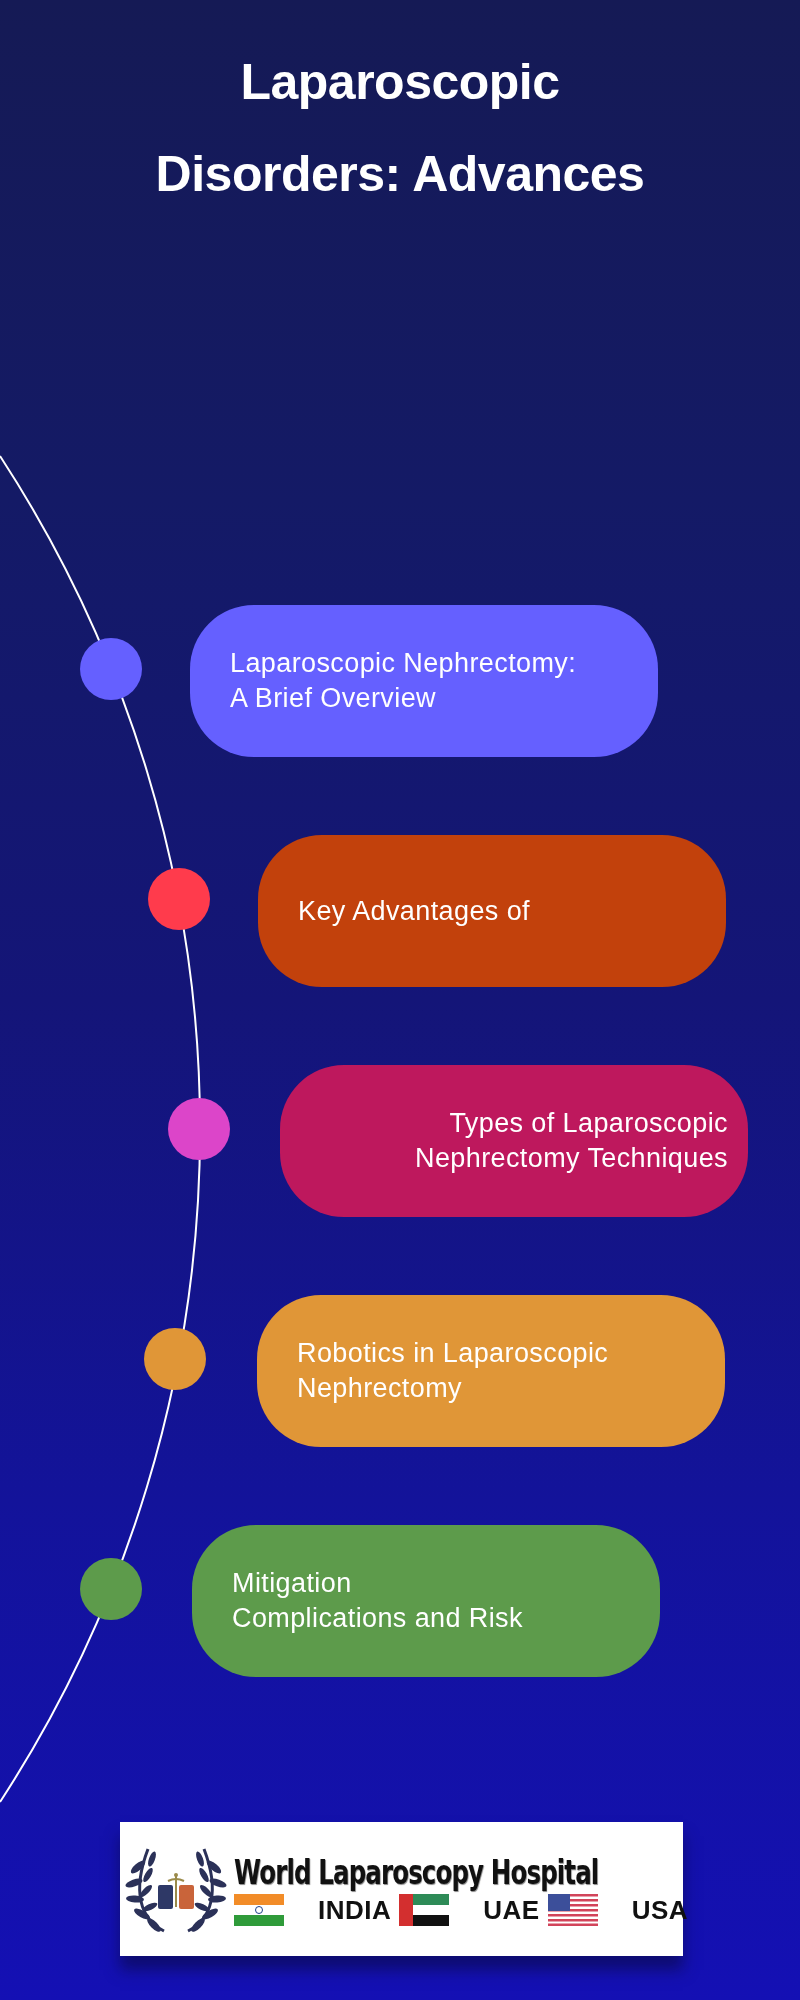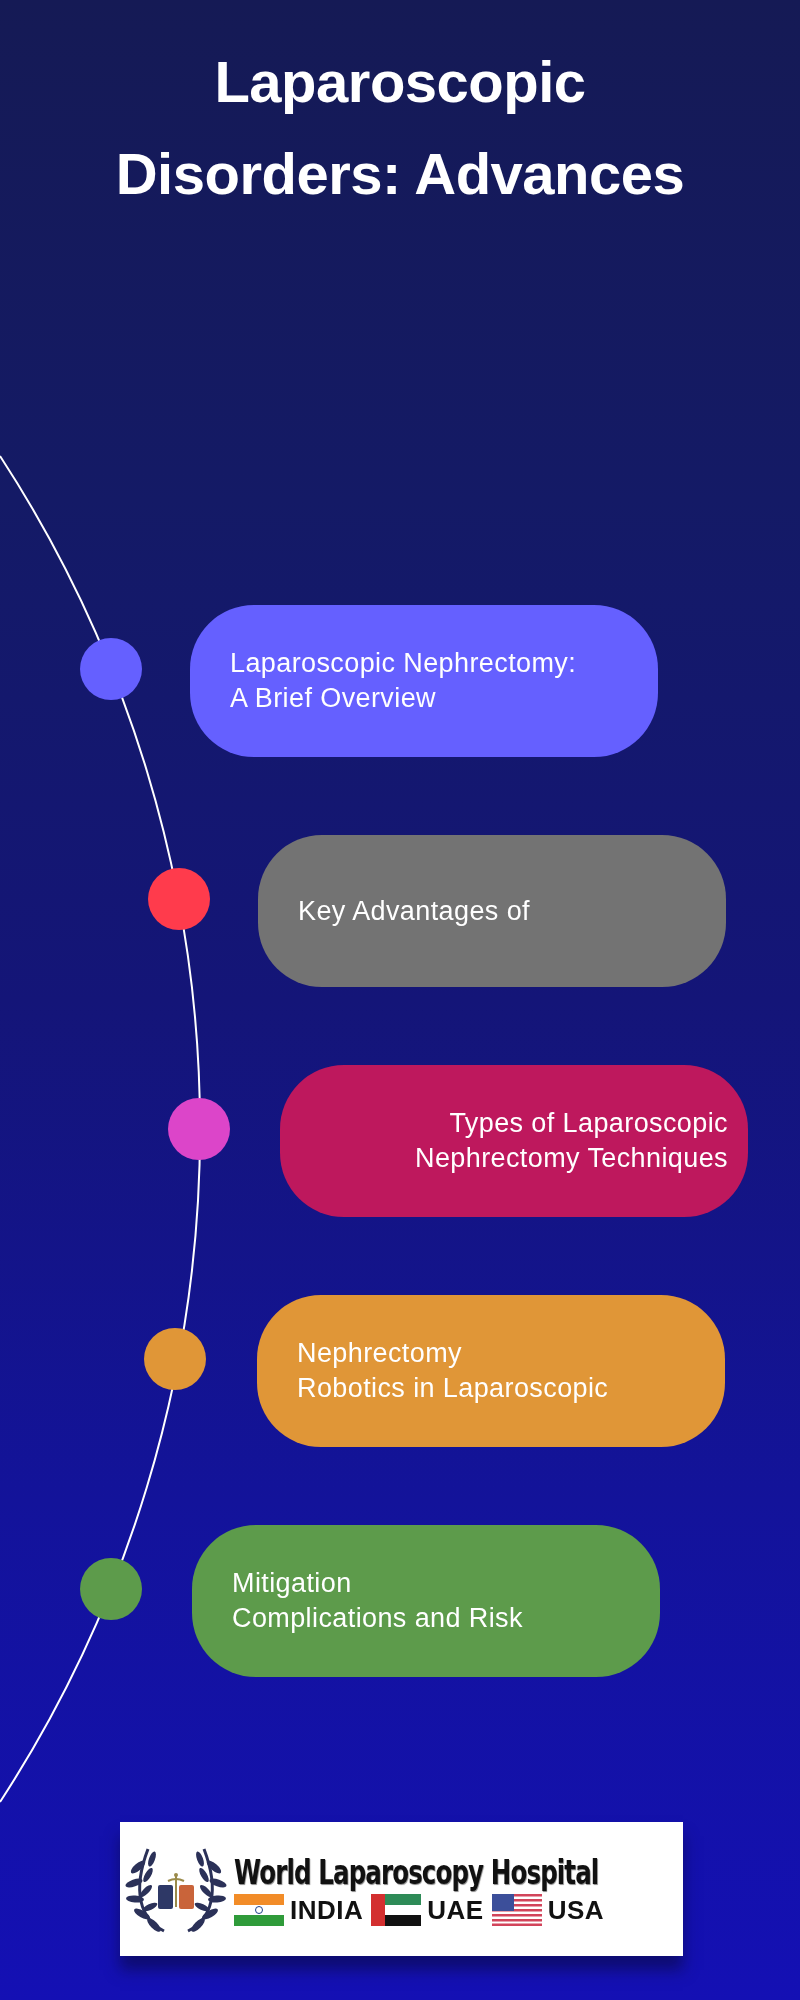--- a/index.html
+++ b/index.html
@@ -10,21 +10,21 @@
       font-family: "Liberation Sans", sans-serif;
       color: #ffffff;
     }
     .title {
       position: absolute;
       left: 0; top: 36px;
       width: 800px;
       text-align: center;
       font-family: "Liberation Sans", sans-serif;
       font-weight: bold;
-      font-size: 58px;
+      font-size: 50px;
       line-height: 92px;
       letter-spacing: -0.5px;
       color: #ffffff;
     }
     .title span { display: block; white-space: nowrap; }
     .arc {
       position: absolute;
       left: 0; top: 0;
       width: 800px; height: 2000px;
       pointer-events: none;
@@ -87,20 +87,21 @@
     }
     .countries {
       display: flex;
       align-items: center;
       margin-top: 2px;
     }
     .country {
       display: flex;
       align-items: center;
       margin-right: 8px;
+      gap: 28px;
     }
     .flag { width: 50px; height: 32px; margin-right: 6px; position: relative; }
     .country-label {
       font-family: "Liberation Sans", sans-serif;
       font-weight: bold;
       font-size: 26px;
       color: #111111;
       letter-spacing: 0.5px;
     }
   </style>
@@ -118,34 +119,34 @@
 
 <div>
 
   <div class="dot" style="left:80px; top:638px; background:#6560ff;"></div>
   <div class="pill" style="left:190px; top:605px; background:#6560ff;">
     <span>Laparoscopic Nephrectomy:</span>
     <span>A Brief Overview</span>
   </div>
 
   <div class="dot" style="left:148px; top:868px; background:#ff3b4c;"></div>
-  <div class="pill" style="left:258px; top:835px; background:#737373;">
+  <div class="pill" style="left:258px; top:835px; background:#c2410c;">
     <span>Key Advantages of</span>
   </div>
 
   <div class="dot" style="left:168px; top:1098px; background:#dc45c9;"></div>
   <div class="pill" style="left:280px; top:1065px; background:#be185d;align-items:flex-end;">
     <span>Types of Laparoscopic</span>
     <span>Nephrectomy Techniques</span>
   </div>
 
   <div class="dot" style="left:144px; top:1328px; background:#e09637;"></div>
   <div class="pill" style="left:257px; top:1295px; background:#e09637;">
+    <span>Robotics in Laparoscopic</span>
     <span>Nephrectomy</span>
-    <span>Robotics in Laparoscopic</span>
   </div>
 
   <div class="dot" style="left:80px; top:1558px; background:#5d9b4b;"></div>
   <div class="pill" style="left:192px; top:1525px; background:#5d9b4b;">
     <span>Mitigation</span>
     <span>Complications and Risk</span>
   </div>
 </div>
 
 <div class="logo">

